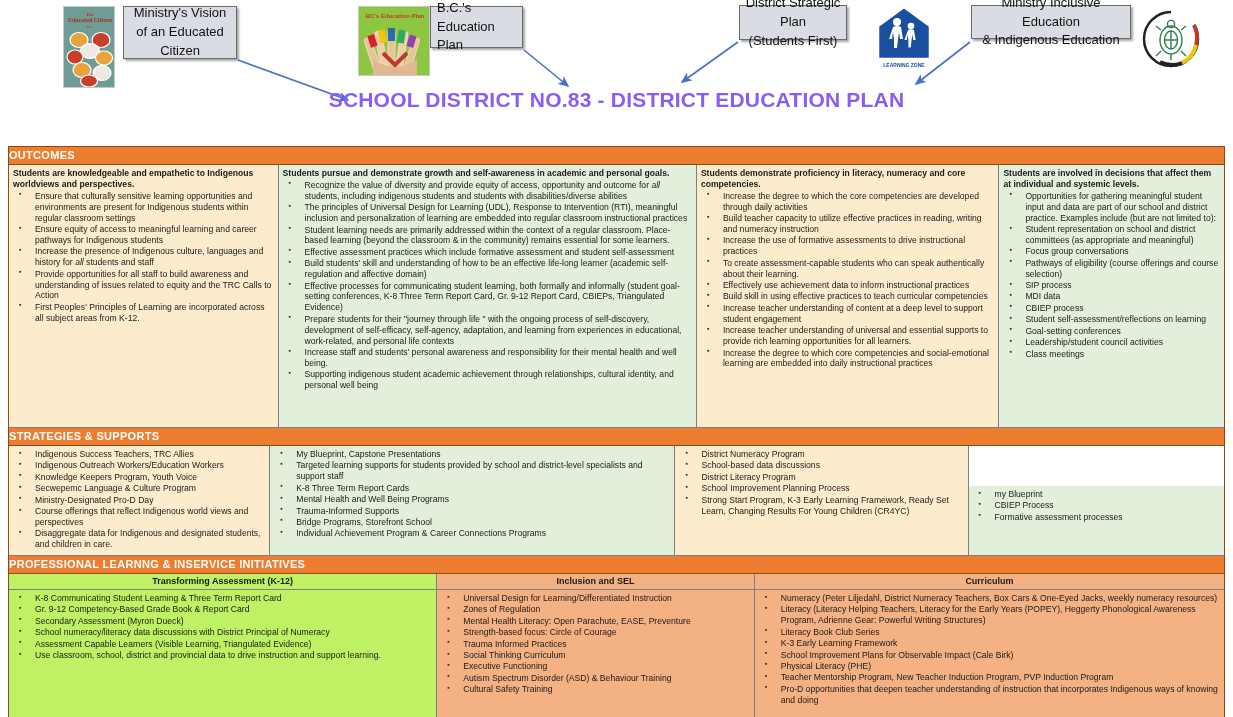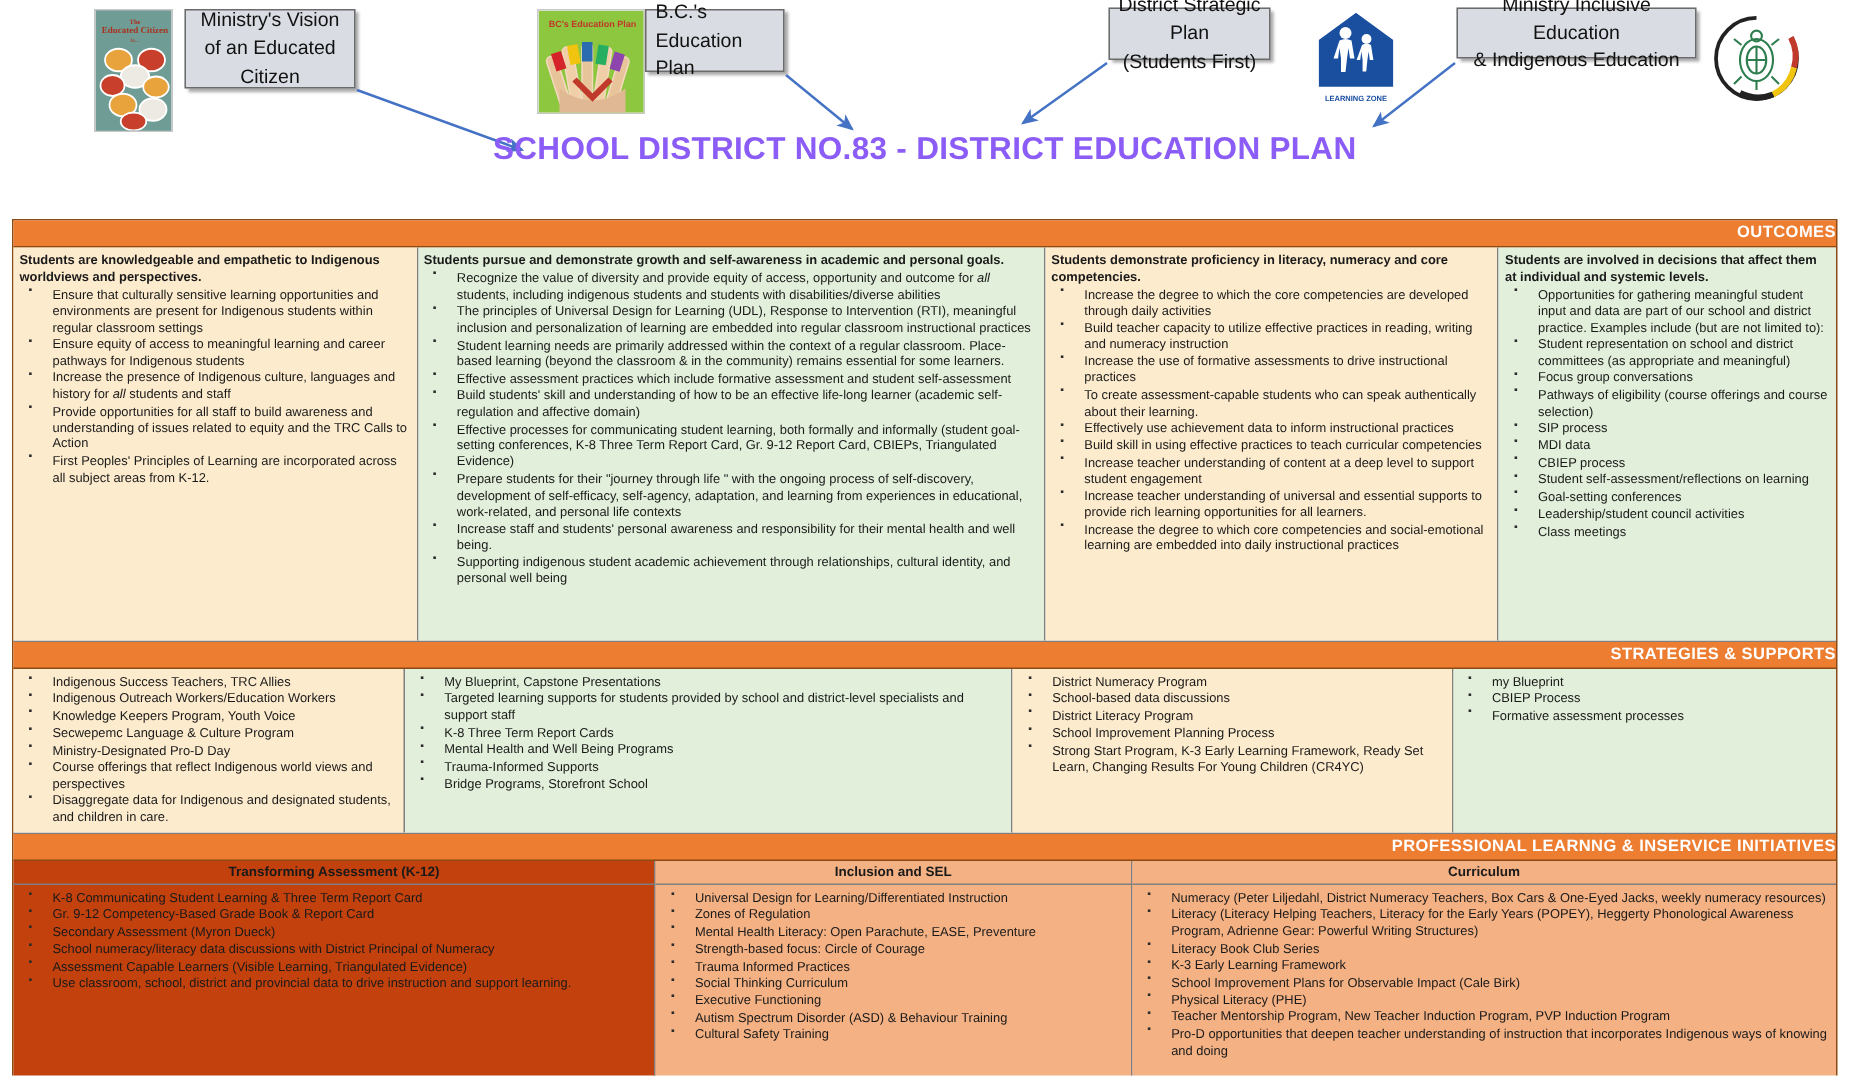--- a/index.html
+++ b/index.html
@@ -40,31 +40,31 @@
   }
 
   
   #plan{position:absolute;left:8px;top:146px;width:1217px;border:1px solid #8c4a14;box-sizing:border-box;}
 
   .band{
     background:#ED7D31;
     color:#ffffff;
     font-weight:bold;
     font-size:11px;
-    text-align:right;
+    text-align:left;
     letter-spacing:.3px;
     padding:2px 0 3px 0;
     border-bottom:1px solid #8c4a14;
   }
   .row{display:flex;align-items:stretch;width:100%;box-sizing:border-box;}
   .cell{box-sizing:border-box;border-right:1px solid #7f7f7f;padding:3px 4px 4px 4px;overflow:hidden;}
   .cell:last-child{border-right:none;}
   .cream{background:#FDEBCD;}
   .mint{background:#E2EFDA;}
-  .peachl{background:#c2410c;}
+  .peachl{background:#bef264;}
   .peachd{background:#F4B183;}
 
   .lead{font-size:8.6px;font-weight:bold;line-height:1.27;margin:0 0 1px 0;}
   ul.bl{list-style:none;margin:0;padding:0;}
   ul.bl > li{
     position:relative;
     font-size:8.6px;
     line-height:1.27;
     padding-left:22px;
     margin:0 0 .5px 0;
@@ -274,32 +274,33 @@
         </ul>
     </div>
     <div class="cell mint" style="width:419px;">
       <ul class="bl">
           <li>My Blueprint, Capstone Presentations</li>
           <li>Targeted learning supports for students provided by school and district-level specialists and support staff</li>
           <li>K-8 Three Term Report Cards</li>
           <li>Mental Health and Well Being Programs</li>
           <li>Trauma-Informed Supports</li>
           <li>Bridge Programs, Storefront School</li>
+          <li>Individual Achievement Program &amp; Career Connections Programs</li>
         </ul>
     </div>
     <div class="cell cream" style="width:303px;">
       <ul class="bl tight">
           <li>District Numeracy Program</li>
           <li>School-based data discussions</li>
           <li>District Literacy Program</li>
           <li>School Improvement Planning Process</li>
           <li>Strong Start Program, K-3 Early Learning Framework, Ready Set Learn, Changing Results For Young Children (CR4YC)</li>
         </ul>
     </div>
-    <div class="cell mint" style="width:264px;">
+    <div class="cell mint" style="width:264px;margin-top:40px;">
       <ul class="bl tight">
           <li>my Blueprint</li>
           <li>CBIEP Process</li>
           <li>Formative assessment processes</li>
         </ul>
     </div>
   </div>
 
   <div class="band">PROFESSIONAL LEARNNG &amp; INSERVICE INITIATIVES</div>
 

